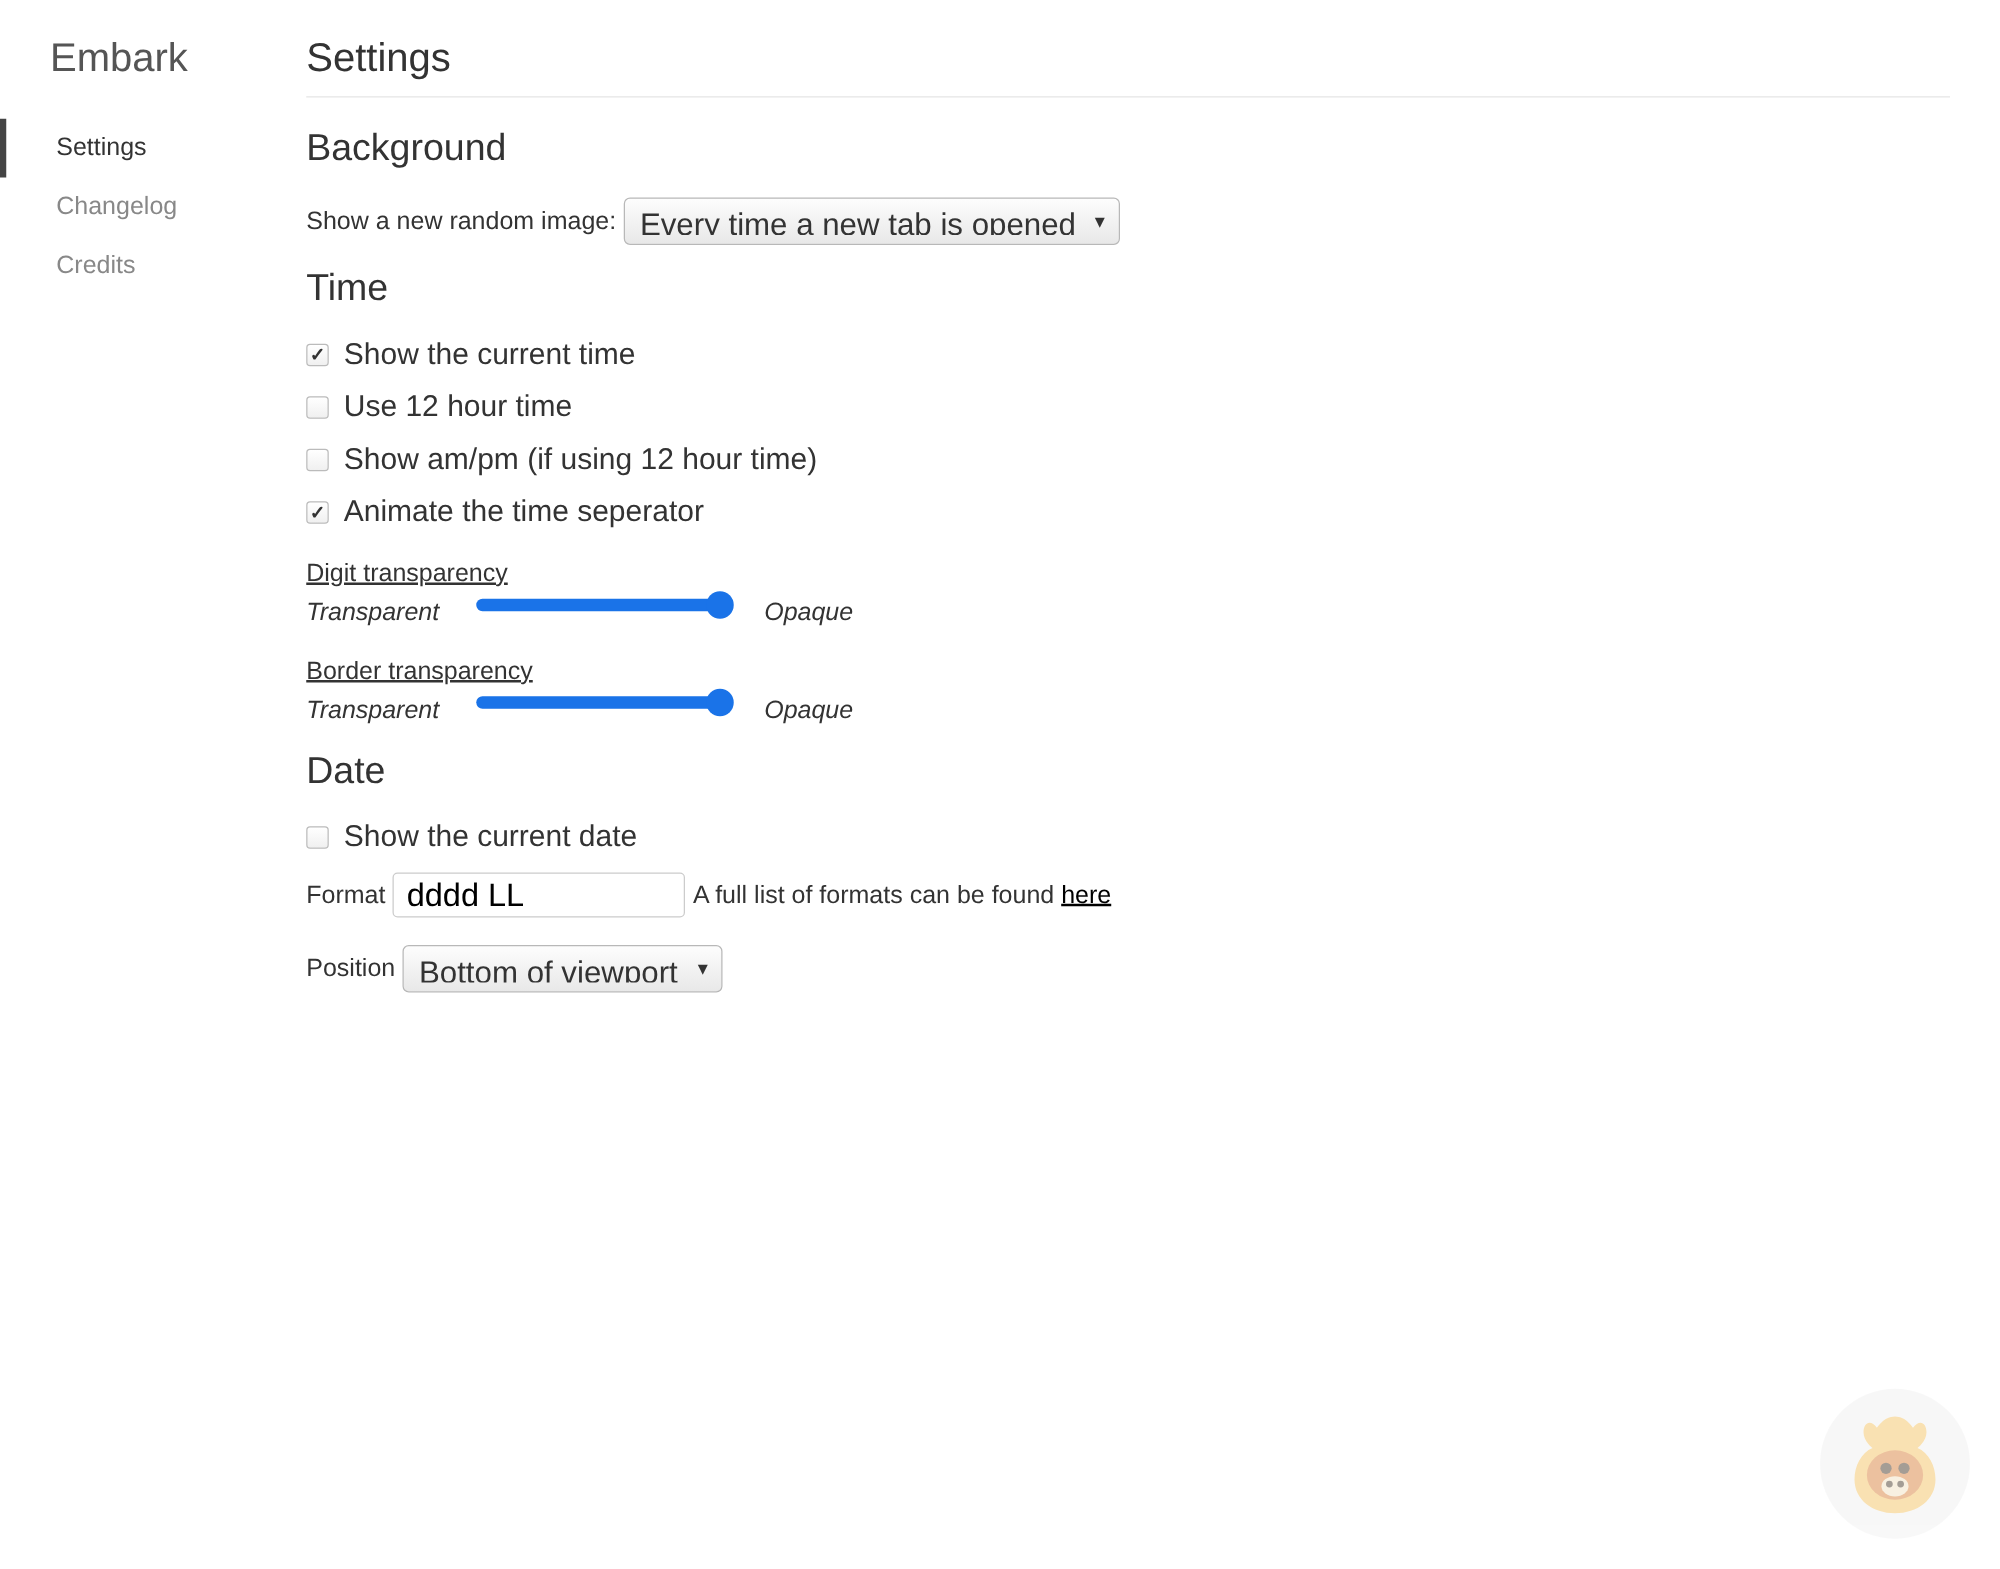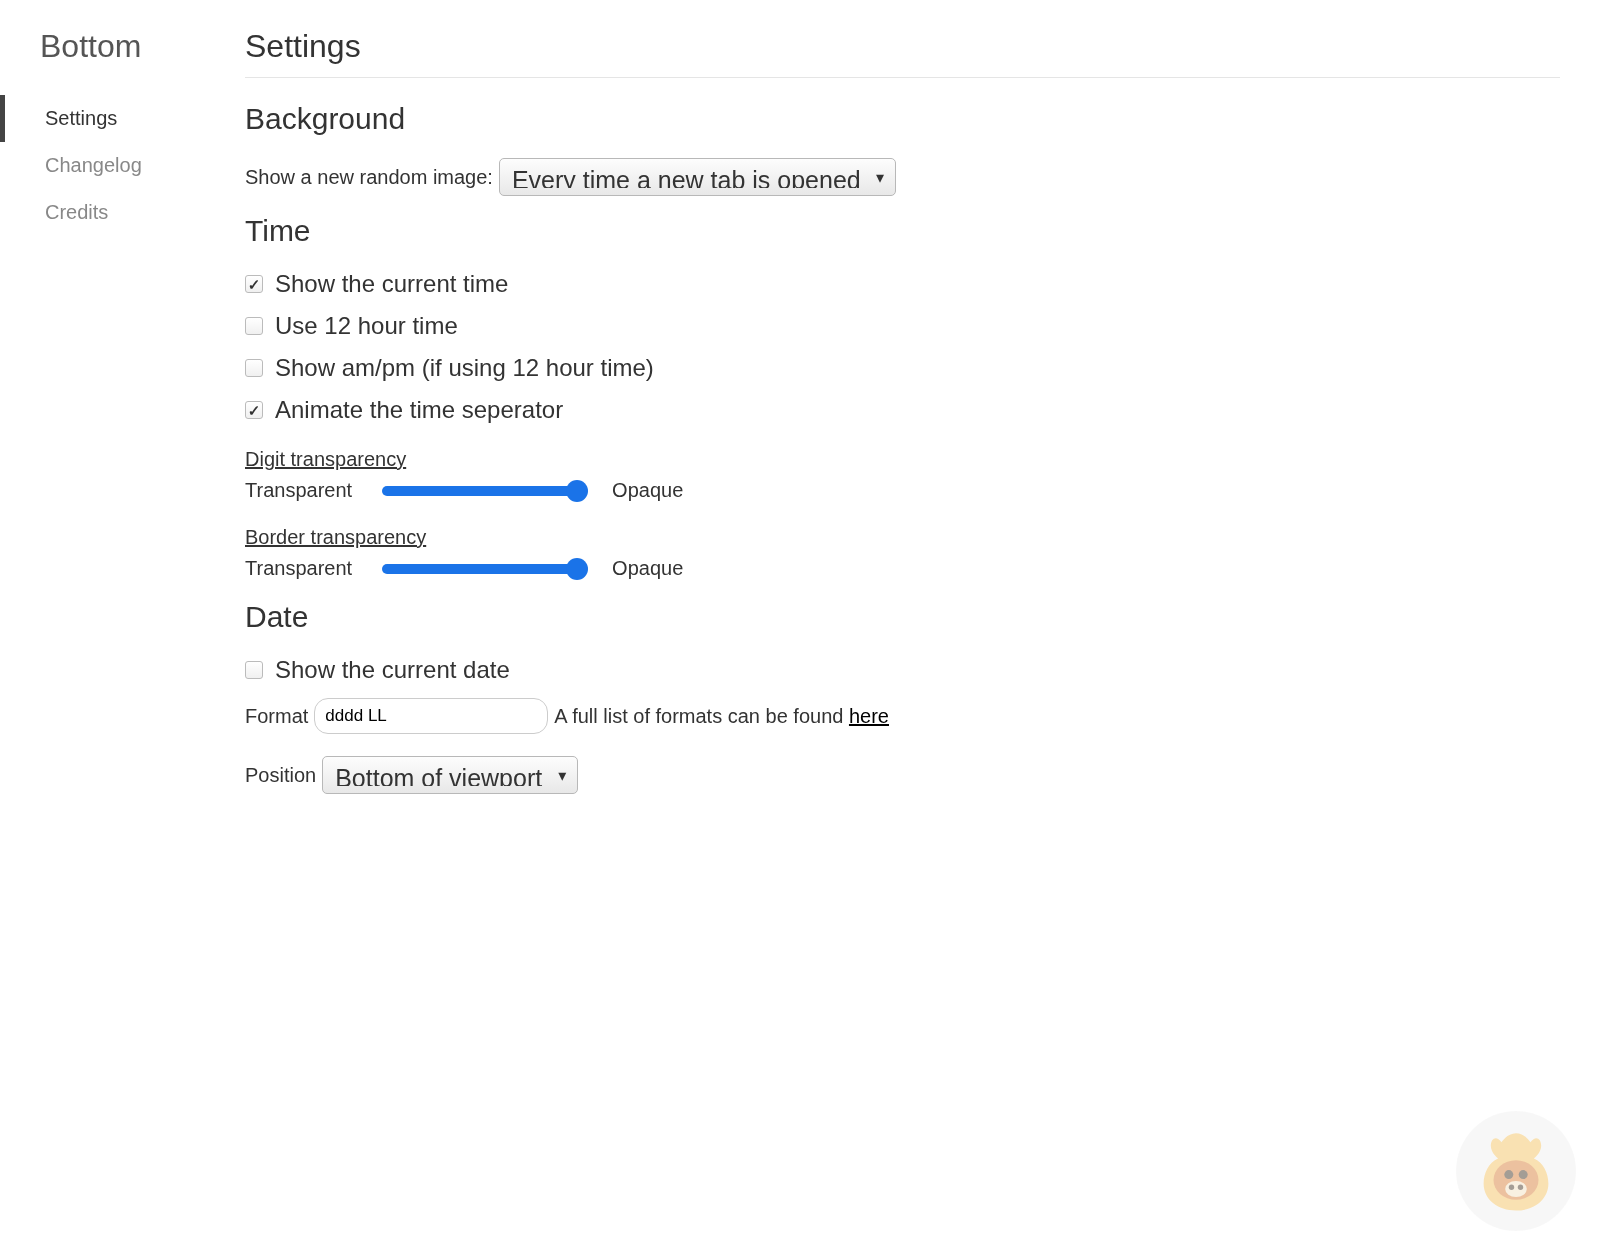--- a/index.html
+++ b/index.html
@@ -133,22 +133,22 @@
       margin-bottom: 20px;
     }
     .slider-label {
       font-size: 20px;
       color: #333;
       margin-bottom: 8px;
       text-decoration: underline;
     }
     .slider-row {
       display: flex;
-      align-items: center;
       gap: 30px;
+      font-style: italic;
     }
     .slider-side {
       font-size: 20px;
       color: #333;
     }
     .slider-track {
       position: relative;
       width: 200px;
       height: 10px;
       background: #1a73e8;
@@ -160,24 +160,24 @@
       right: -6px;
       top: 50%;
       transform: translateY(-50%);
       width: 22px;
       height: 22px;
       background: #1a73e8;
       border-radius: 50%;
     }
     .text-input {
       font-family: inherit;
-      font-size: 17px;
+      font-size: 26px;
       padding: 6px 10px;
       border: 1px solid #ccc;
-      border-radius: 14px;
+      border-radius: 4px;
       height: 36px;
       width: 234px;
     }
     a.link {
       color: #000000;
       text-decoration: underline;
       cursor: pointer;
       text-align: right;
     }
     .watermark {
@@ -194,21 +194,21 @@
       justify-content: center;
     }
     .watermark svg { opacity: 0.9; }
   </style>
 </head>
 <body>
 
 <div class="layout">
 
   <aside class="sidebar">
-    <h1 class="sidebar-title">Bottom</h1>
+    <h1 class="sidebar-title">Embark</h1>
     <div class="sidebar-item active">
       <span>Settings</span>
     </div>
     <div class="sidebar-item">
       <span>Changelog</span>
     </div>
     <div class="sidebar-item">
       <span>Credits</span>
     </div>
   </aside>

